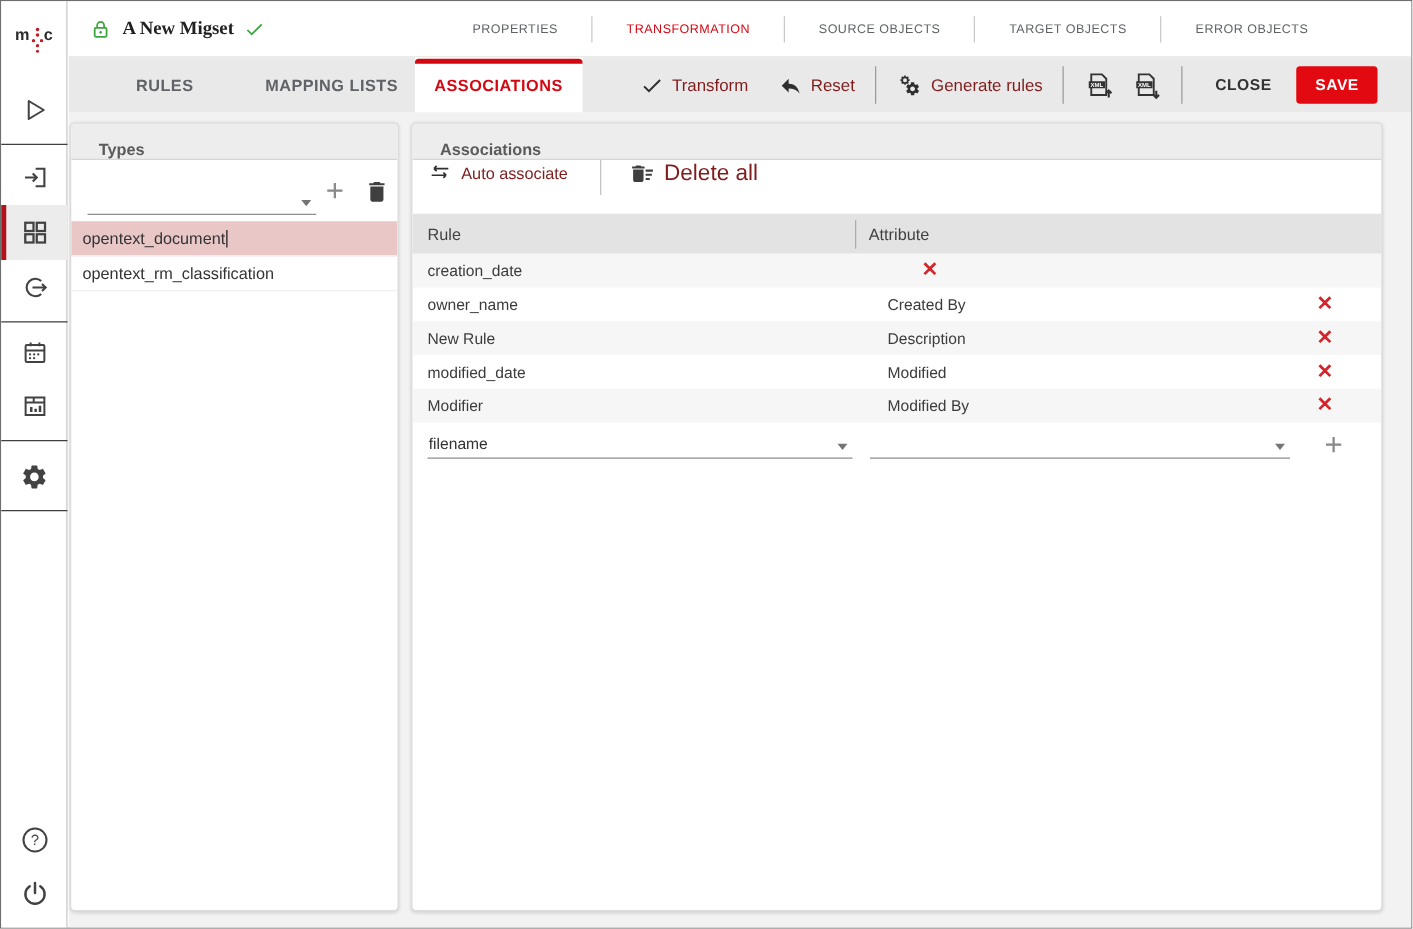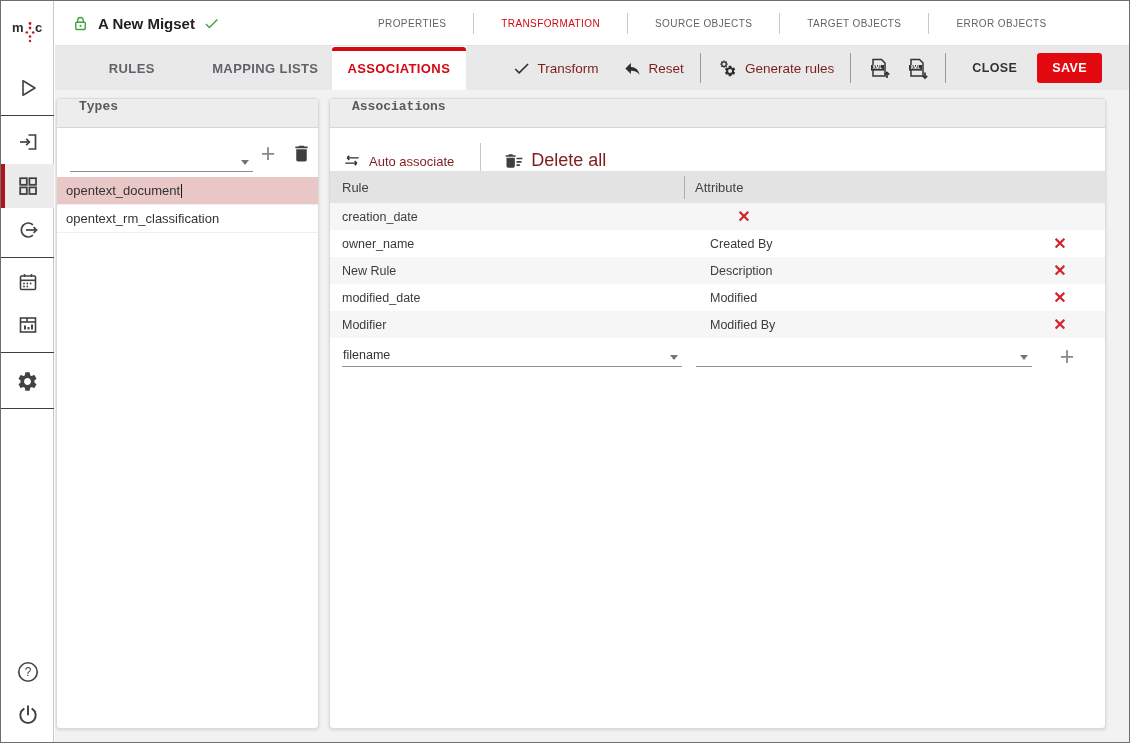--- a/index.html
+++ b/index.html
@@ -18,21 +18,21 @@
   .side-sep { position:absolute; left:0; width:53px; height:0; border-top:1px solid #3f3f3f; }
   .side-icon.active { background:#ececec; }
   .side-icon.active::before { content:''; position:absolute; left:0; top:0; bottom:0; width:4px; background:#b3121b; }
 
   
   .main { position:absolute; left:54px; top:0; right:0; height:100%; }
 
   
   .titlebar { position:absolute; top:0; left:0; right:0; height:45px; background:#fff; border-bottom:1px solid #e3e3e3; display:flex; align-items:center; }
   .migset { display:flex; align-items:center; gap:8px; padding-left:16px; width:296px; flex:none; }
-  .migset-name { font-size:15px; font-weight:700; color:#212121; }
+  .migset-name { font-size:15px; font-weight:700; color:#212121;font-family:Liberation Serif, serif; }
   .top-tabs { display:flex; align-items:center; height:100%; }
   .top-tab { padding:0 27px; font-size:10px; font-weight:400; letter-spacing:.4px; color:#5f6368; cursor:pointer; white-space:nowrap; }
   .top-tab.active { color:#d40812; }
   .vsep { width:1px; height:21px; background:#c9c9c9; }
 
   
   .ribbon { position:absolute; top:45px; left:0; right:0; height:44px; background:#e9e9e9; display:flex; align-items:center; padding-left:10px; }
   .sub-tab { position:relative; width:143px; height:100%; display:flex; align-items:center; justify-content:center; font-size:13px; font-weight:700; letter-spacing:.4px; color:#5f6368; cursor:pointer; }
   .sub-tab.active { background:#fff; color:#d40812; }
   .sub-tab.active::before { content:''; position:absolute; top:1px; left:0; right:0; height:4px; background:#d40812; border-radius:3px 3px 0 0; }
@@ -42,38 +42,38 @@
   .rb-gap { width:24px; }
   .icon-btn { display:flex; align-items:center; justify-content:center; cursor:pointer; }
   .close-btn { font-size:12.5px; font-weight:700; letter-spacing:.4px; color:#333; cursor:pointer; padding:8px 10px; }
   .save-btn { background:#e30911; color:#fff; font-size:12.5px; font-weight:700; letter-spacing:.4px; border:none; border-radius:3px; height:30px; padding:0 15px; margin:0 27px 0 10px; cursor:pointer; }
 
   
   .content { position:absolute; top:89px; left:0; right:0; bottom:0; background:#f2f2f2; }
   .panel { position:absolute; top:8px; height:631px; background:#fff; border:1px solid #dcdcdc; border-radius:4px; box-shadow:0 1px 3px rgba(0,0,0,.14); overflow:hidden; }
   .panel.types { left:1px; width:263px; }
   .panel.assoc { left:274px; width:777px; }
-  .panel-header { height:29px; background:#ededed; border-bottom:1px solid #d6d6d6; display:flex; align-items:flex-start; padding-left:22px; font-size:13px; font-weight:700; color:#5a5a5a;font-family:Liberation Mono, monospace; }
+  .panel-header { height:29px; background:#ededed; border-bottom:1px solid #d6d6d6; display:flex; align-items:flex-end; padding-left:22px; font-size:13px; font-weight:700; color:#5a5a5a; }
 
   
   .uselect { display:flex; align-items:flex-end; justify-content:space-between; border-bottom:1px solid #8f8f8f; height:22px; padding:0 4px 4px 1px; font-size:12.5px; color:#333; cursor:pointer; }
   .caret { width:0; height:0; border-left:4.5px solid transparent; border-right:4.5px solid transparent; border-top:5px solid #757575; margin-bottom:2px; }
 
   
   .types-controls { position:relative; height:49px; }
   .types-controls .uselect { position:absolute; left:13px; top:22px; width:183px; }
   .plus-glyph { font-size:25px; font-weight:400; color:#8a8a8a; line-height:1; cursor:pointer; }
   .types-plus { position:absolute; left:198px; top:13px; width:26px; text-align:center; }
   .types-trash { position:absolute; left:234px; top:15px; }
   .types-item { height:28px; border-bottom:1px solid #efefef; display:flex; align-items:center; padding-left:9px; font-size:13px; color:#333; cursor:pointer; }
   .types-item.selected { background:#e9c7c7; }
   .text-cursor { display:inline-block; width:1px; height:14px; background:#1a1a1a; margin-left:1px; }
 
   
-  .assoc-toolbar { height:43px; display:flex; align-items:flex-end; padding-left:12px; }
+  .assoc-toolbar { height:43px; display:flex; align-items:flex-start; padding-left:12px; }
   .tb-sep { width:1px; height:28px; background:#c4c4c4; margin:0 23px 0 26px; }
   .assoc-thead { height:32px; background:#e3e3e3; display:flex; align-items:center; font-size:13px; color:#424242; }
   .th-rule { width:354px; padding-left:12px; }
   .th-div { width:1px; height:23px; background:#adadad; }
   .th-attr { flex:1; padding-left:10px; }
   .assoc-rows .assoc-row:nth-child(odd) { background:#f6f6f6; }
   .assoc-row { height:27px; display:flex; align-items:center; font-size:12.5px; color:#3c3c3c;gap:15px; }
   .cell-rule { width:354px; padding-left:12px; }
   .cell-attr { flex:1; padding-left:11px; }
   .cell-del { width:90px; display:flex; justify-content:center; }

